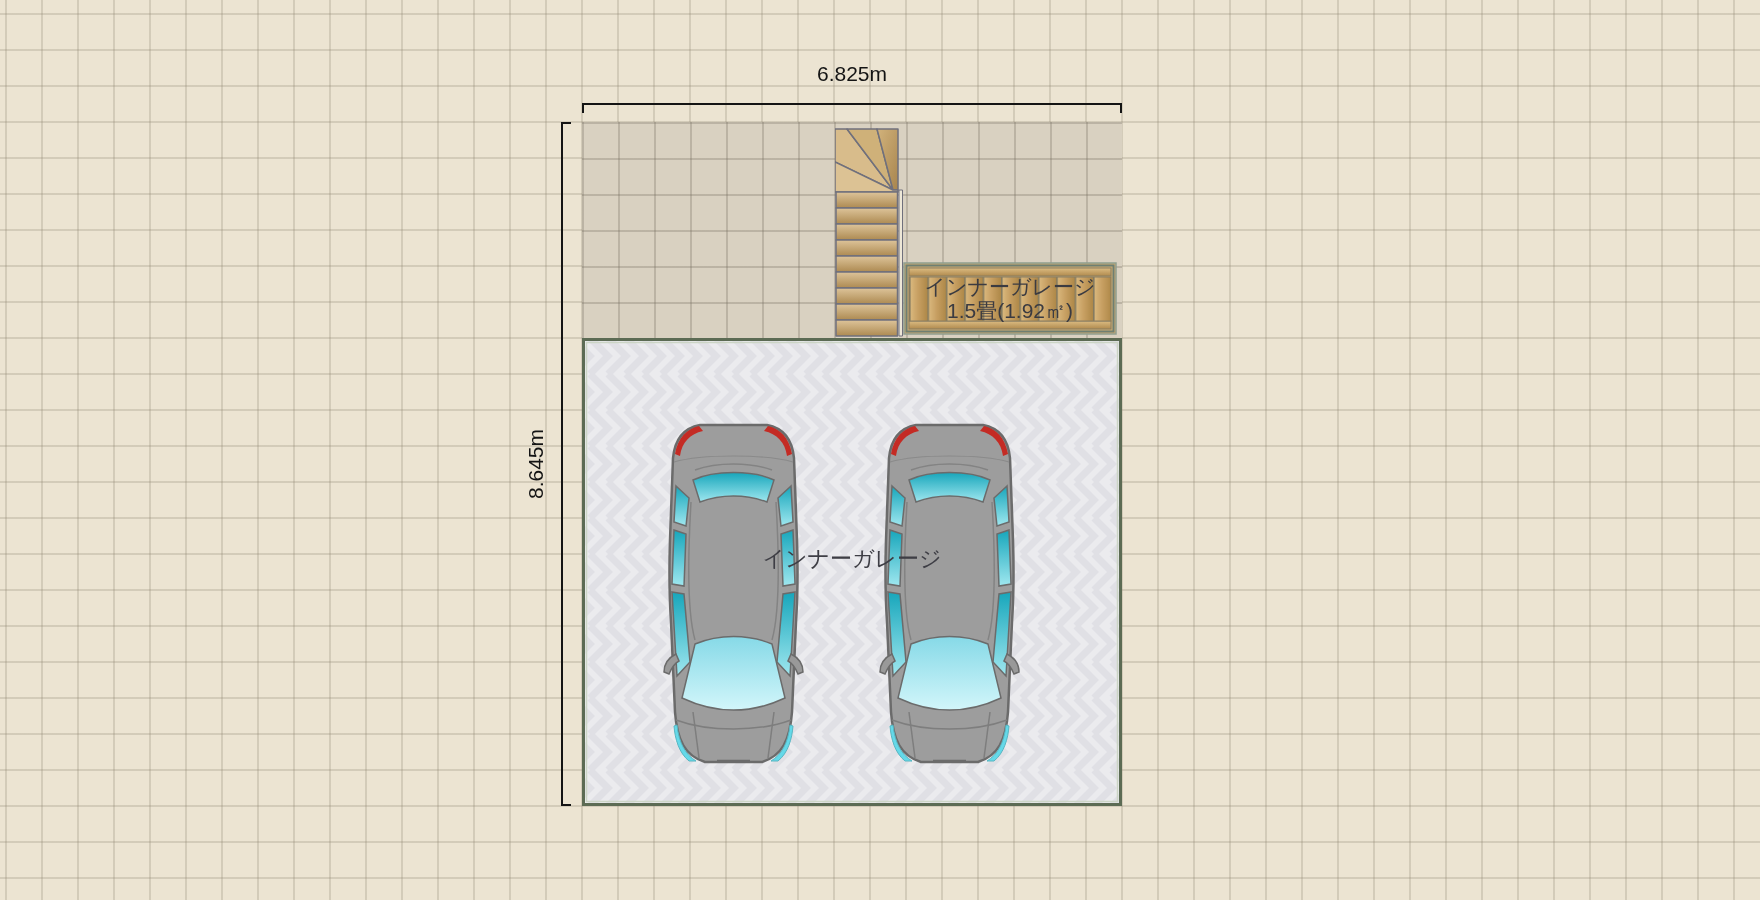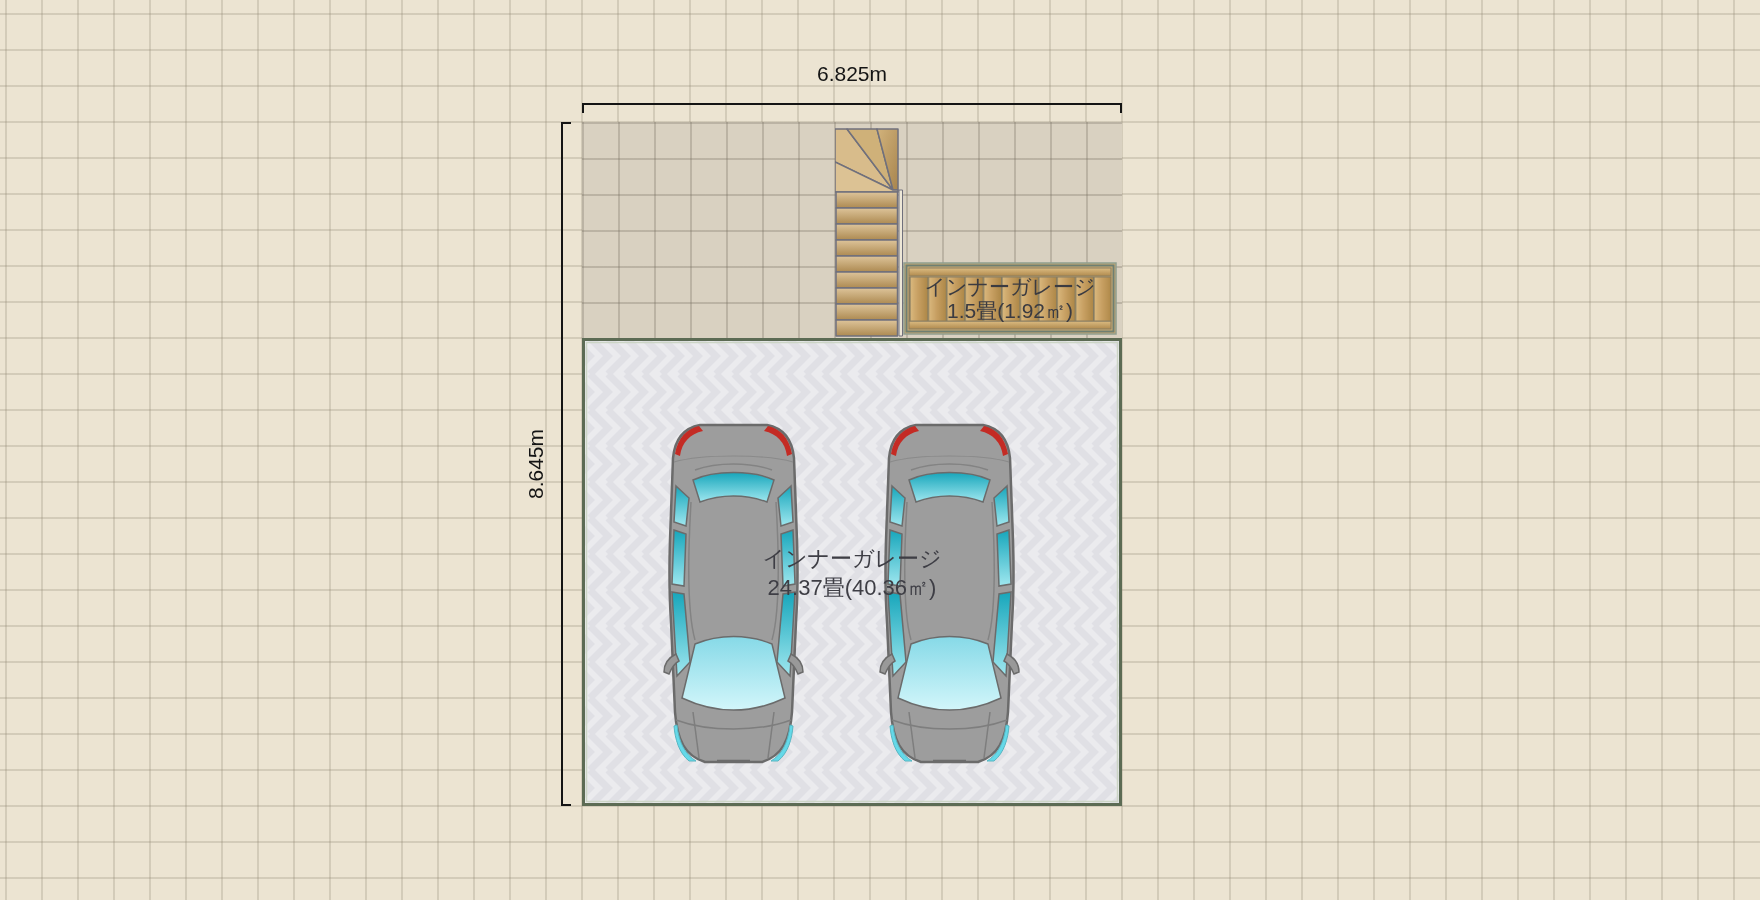--- a/index.html
+++ b/index.html
@@ -177,16 +177,15 @@
 
   <svg class="car car-1" viewBox="0 0 143 348">
     <use href="#carSymbol"></use>
   </svg>
   <svg class="car car-2" viewBox="0 0 143 348">
     <use href="#carSymbol"></use>
   </svg>
 
   <div class="large-garage-label">
     <div>インナーガレージ</div>
-    <div>24.37畳(40.36㎡)</div>
   </div>
 
 </div>
 
 </body></html>

